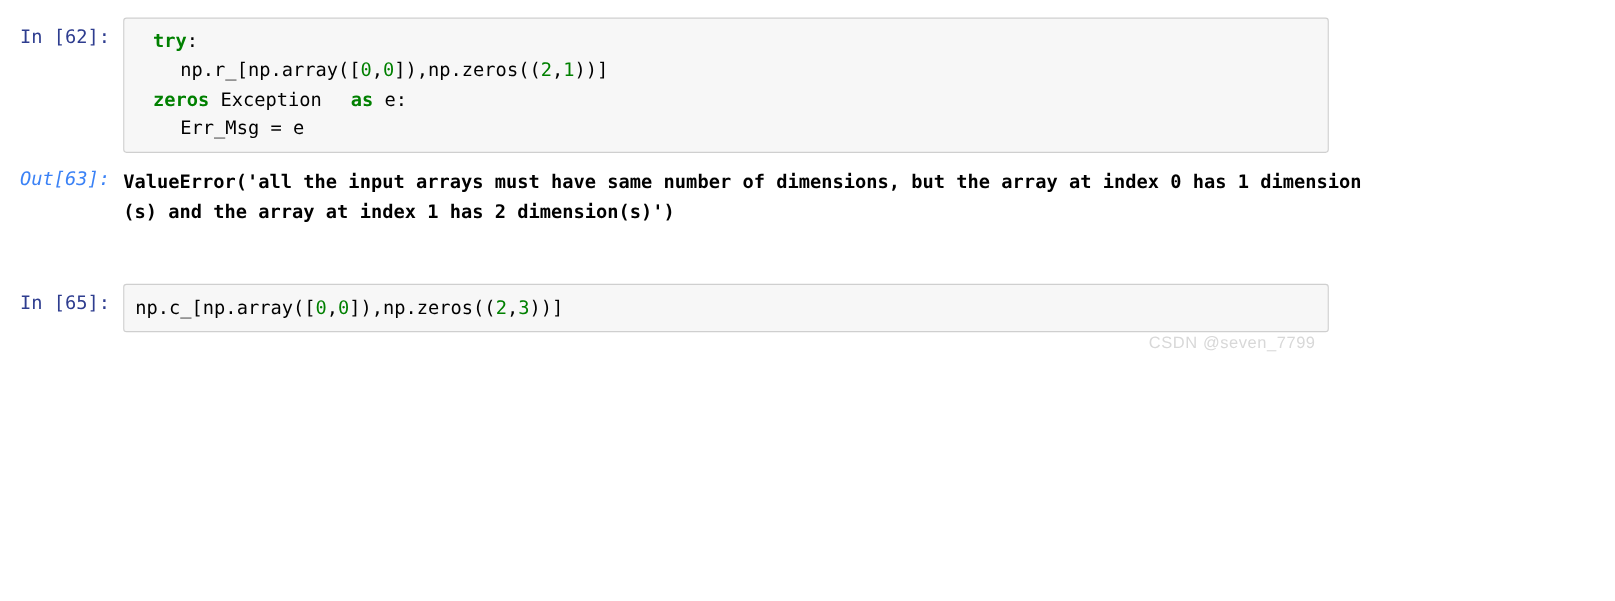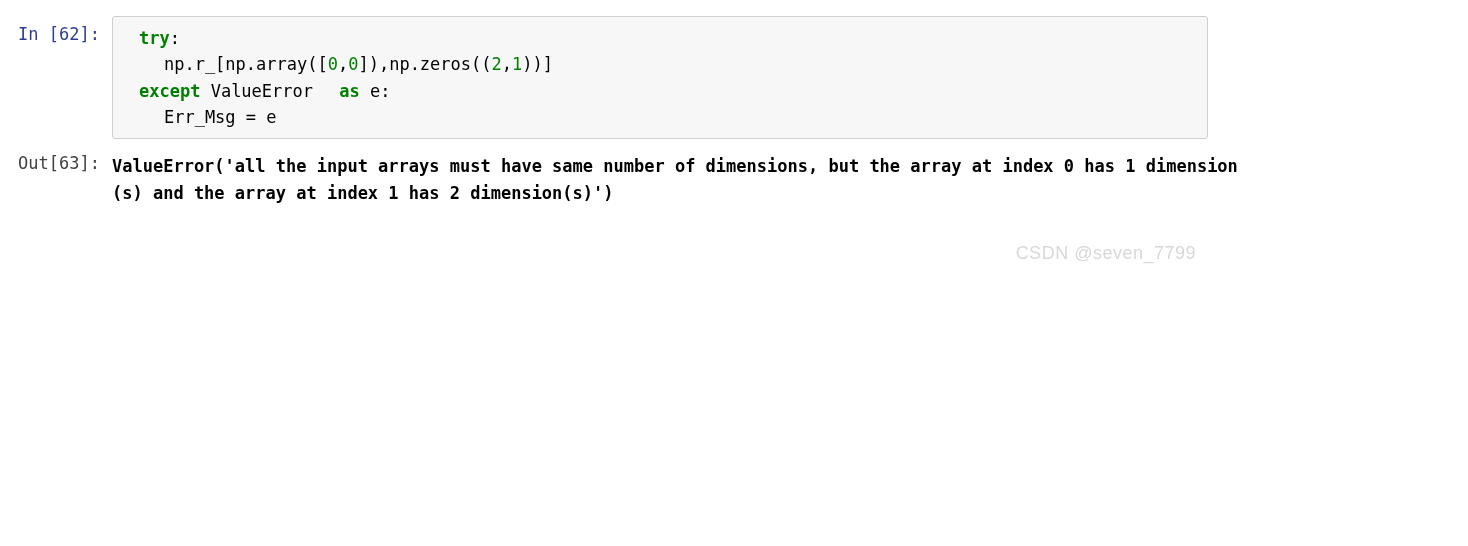--- a/index.html
+++ b/index.html
@@ -1,46 +1,50 @@
 <!DOCTYPE html>
 <html><head>
 <meta charset="utf-8">
 <style>
   html,body{margin:0;padding:0;background:#fff;font-family:"Consolas","Menlo","DejaVu Sans Mono","Courier New",monospace;font-size:17px;color:#000;}
   .nb{width:1228px;padding:10px 0 20px 0;box-sizing:border-box;position:relative;}
   .cell{display:flex;align-items:flex-start;margin:6px 0;}
   .gap{height:20px;}
   .prompt{flex:0 0 112px;text-align:right;padding:8px 12px 0 0;box-sizing:border-box;white-space:nowrap;}
   .prompt .in{color:#2e3d8f;}
-  .prompt .out{color:#404040;}
+  .prompt .out{color:#3b82f6;font-style:italic;}
   .input-area{flex:1;margin-right:20px;background:#f7f7f7;border:1px solid #cfcfcf;border-radius:3px;padding:8px 10px;white-space:pre;line-height:1.55;overflow:hidden;}
   .output-area{flex:1;margin-right:20px;padding:8px 0 0 0;white-space:pre;line-height:1.55;font-weight:bold;}
   .tok-kw{color:#008000;font-weight:bold;margin-left:16px;}
   .tok-num{color:#008000;}
-  .watermark{position:absolute;right:32px;bottom:8px;color:#d8d8d8;font-family:Arial,Helvetica,sans-serif;font-size:18px;letter-spacing:0.5px;}
+  .watermark{position:absolute;right:32px;bottom:8px;color:#d8d8d8;font-family:Arial,Helvetica,sans-serif;font-size:15px;letter-spacing:0.5px;}
 </style>
 </head>
 <body>
 
 <div class="nb">
 
   <div class="cell">
     <div class="prompt"><span class="in">In </span><span class="in">[62]:</span></div>
     <div class="input-area"><span class="tok-kw">try</span><span>:</span>
 <span>    np.r_[np.array([</span><span class="tok-num">0</span><span>,</span><span class="tok-num">0</span><span>]),np.zeros((</span><span class="tok-num">2</span><span>,</span><span class="tok-num">1</span><span>))]</span>
-<span class="tok-kw">except</span><span> ValueError </span><span class="tok-kw">as</span><span> e:</span>
+<span class="tok-kw">zeros</span><span> Exception </span><span class="tok-kw">as</span><span> e:</span>
 <span>    Err_Msg = e</span></div>
   </div>
 
   <div class="cell">
     <div class="prompt"><span class="out">Out</span><span class="out">[63]:</span></div>
     <div class="output-area">ValueError('all the input arrays must have same number of dimensions, but the array at index 0 has 1 dimension
 (s) and the array at index 1 has 2 dimension(s)')</div>
   </div>
 
   <div class="gap"></div>
 
 
   <div class="gap"></div>
 
+  <div class="cell">
+    <div class="prompt"><span class="in">In </span><span class="in">[65]:</span></div>
+    <div class="input-area"><span>np.c_[np.array([</span><span class="tok-num">0</span><span>,</span><span class="tok-num">0</span><span>]),np.zeros((</span><span class="tok-num">2</span><span>,</span><span class="tok-num">3</span><span>))]</span></div>
+  </div>
 
   <div class="watermark">CSDN @seven_7799</div>
 </div>
 
 </body></html>

